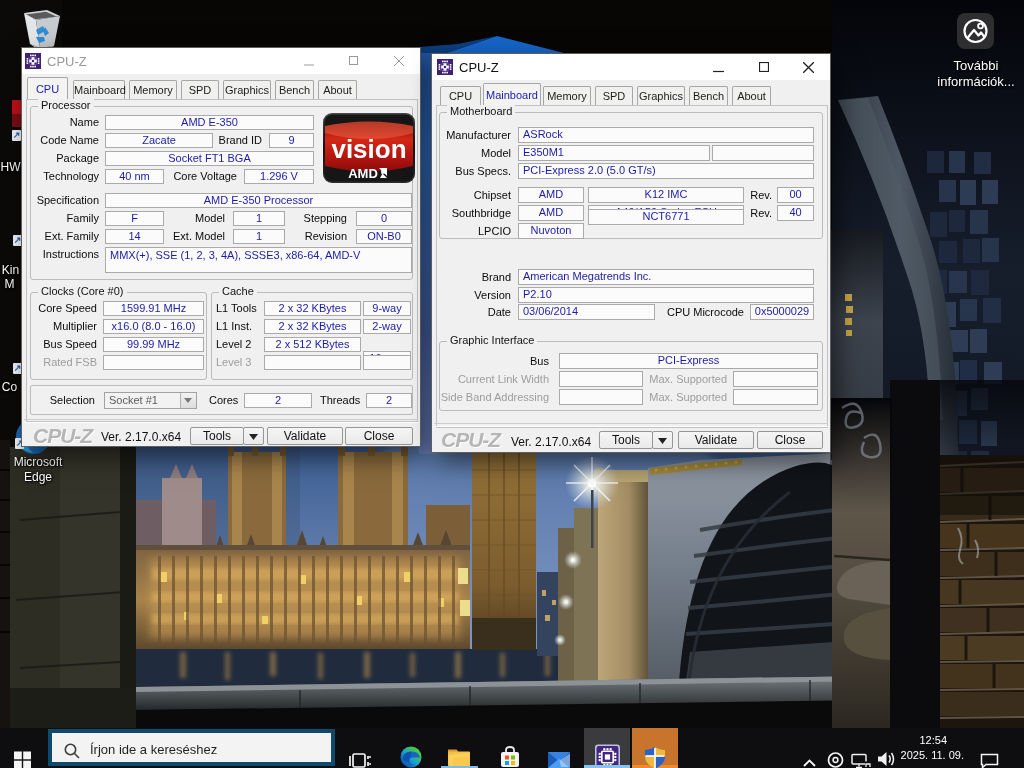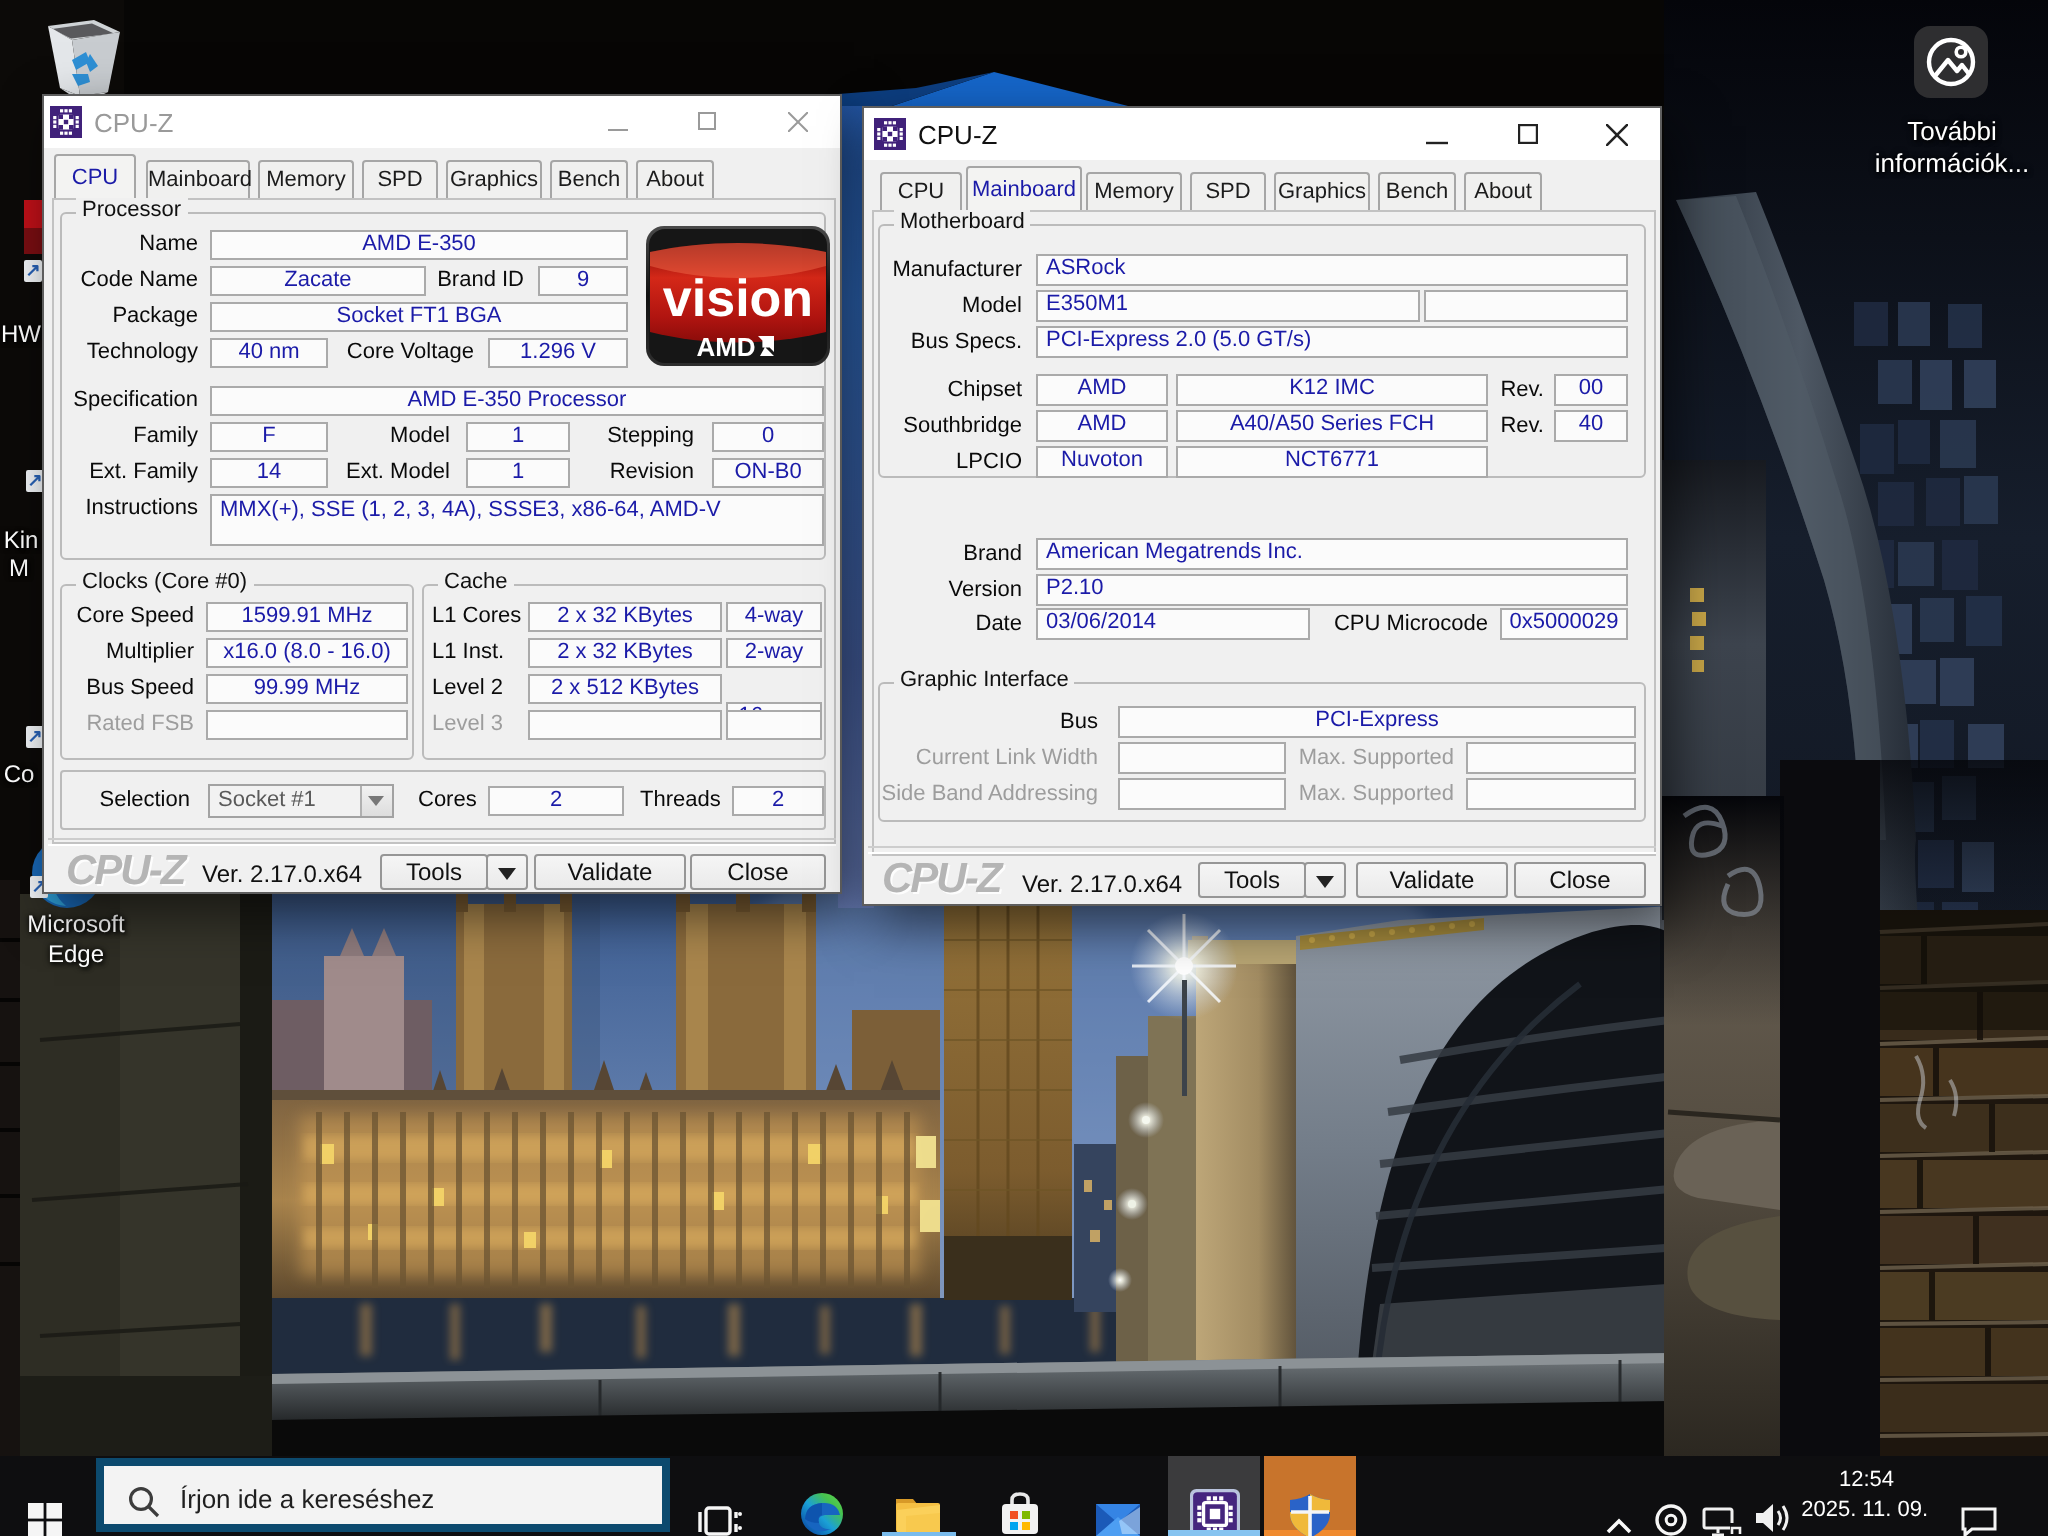--- a/index.html
+++ b/index.html
@@ -567,23 +567,23 @@
  <div class="lab" style="left:6px;top:272px;width:69px">Multiplier</div>
  <div class="fld" style="left:81px;top:271px;width:101px;height:15px">x16.0 (8.0 - 16.0)</div>
  <div class="lab" style="left:6px;top:290px;width:69px">Bus Speed</div>
  <div class="fld" style="left:81px;top:289px;width:101px;height:15px">99.99 MHz</div>
  <div class="lab g" style="left:6px;top:308px;width:69px">Rated FSB</div>
  <div class="fld" style="left:81px;top:307px;width:101px;height:15px"></div>
 
  <div class="grp" style="left:189px;top:244px;width:202px;height:88px">
       <span class="leg">Cache</span>
     </div>
- <div class="lab" style="left:194px;top:254px;width:46px;text-align:left">L1 Cores</div>
+ <div class="lab" style="left:194px;top:254px;width:46px;text-align:left">L1 Tools</div>
  <div class="fld" style="left:242px;top:253px;width:97px;height:15px">2 x 32 KBytes</div>
- <div class="fld" style="left:341px;top:253px;width:48px;height:15px">4-way</div>
+ <div class="fld" style="left:341px;top:253px;width:48px;height:15px">9-way</div>
  <div class="lab" style="left:194px;top:272px;width:46px;text-align:left">L1 Inst.</div>
  <div class="fld" style="left:242px;top:271px;width:97px;height:15px">2 x 32 KBytes</div>
  <div class="fld" style="left:341px;top:271px;width:48px;height:15px">2-way</div>
  <div class="lab" style="left:194px;top:290px;width:46px;text-align:left">Level 2</div>
  <div class="fld" style="left:242px;top:289px;width:97px;height:15px">2 x 512 KBytes</div>
  <div class="fld" style="left:341px;top:303px;width:48px;height:15px">16-way</div>
  <div class="lab g" style="left:194px;top:308px;width:46px;text-align:left">Level 3</div>
  <div class="fld" style="left:242px;top:307px;width:97px;height:15px"></div>
  <div class="fld" style="left:341px;top:307px;width:48px;height:15px"></div>
 
@@ -670,21 +670,21 @@
  <div class="fld" style="left:156px;top:133px;width:156px;height:16px">K12 IMC</div>
  <div class="lab" style="left:316px;top:135px;width:24px">Rev.</div>
  <div class="fld" style="left:345px;top:133px;width:37px;height:16px">00</div>
  <div class="lab" style="left:8px;top:153px;width:71px">Southbridge</div>
  <div class="fld" style="left:86px;top:151px;width:66px;height:16px">AMD</div>
  <div class="fld" style="left:156px;top:151px;width:156px;height:16px">A40/A50 Series FCH</div>
  <div class="lab" style="left:316px;top:153px;width:24px">Rev.</div>
  <div class="fld" style="left:345px;top:151px;width:37px;height:16px">40</div>
  <div class="lab" style="left:8px;top:171px;width:71px">LPCIO</div>
  <div class="fld" style="left:86px;top:169px;width:66px;height:16px">Nuvoton</div>
- <div class="fld" style="left:156px;top:169px;width:156px;height:16px">NCT6771</div>
+ <div class="fld" style="left:156px;top:155px;width:156px;height:16px">NCT6771</div>
 
  <div class="lab" style="left:8px;top:217px;width:71px">Brand</div>
  <div class="fld lft" style="left:86px;top:215px;width:296px;height:16px">American Megatrends Inc.</div>
  <div class="lab" style="left:8px;top:235px;width:71px">Version</div>
  <div class="fld lft" style="left:86px;top:233px;width:296px;height:16px">P2.10</div>
  <div class="lab" style="left:8px;top:252px;width:71px">Date</div>
  <div class="fld lft" style="left:86px;top:250px;width:137px;height:16px">03/06/2014</div>
  <div class="lab" style="left:226px;top:252px;width:86px">CPU Microcode</div>
  <div class="fld" style="left:318px;top:250px;width:64px;height:16px">0x5000029</div>
 

